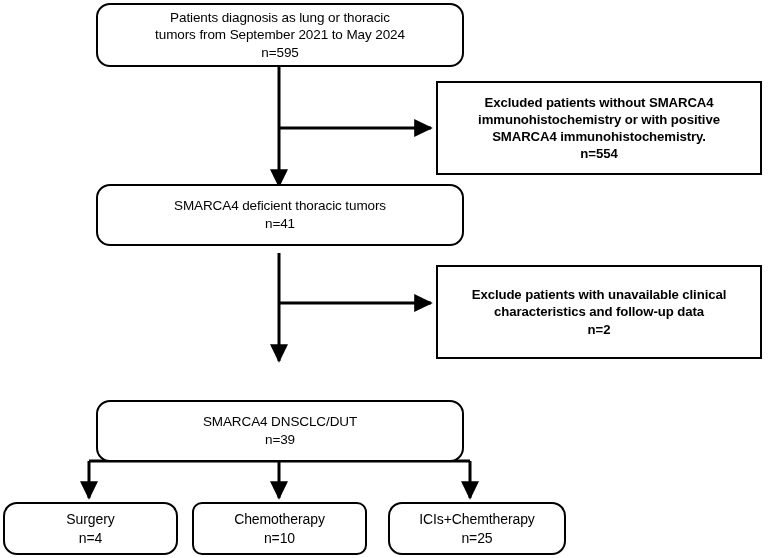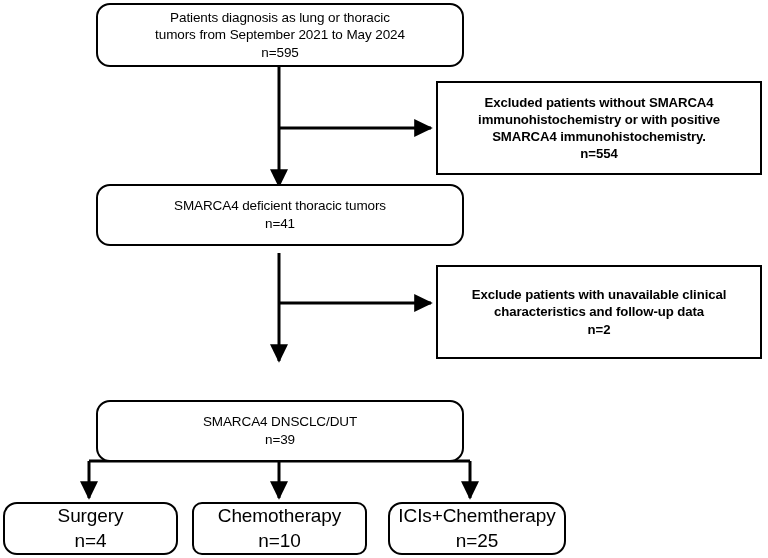--- a/index.html
+++ b/index.html
@@ -39,21 +39,21 @@
     color: #000000;
     font-weight: 400;
     padding: 0 6px;
     letter-spacing: -0.1px;
     white-space: pre-line;
   }
   .node-box.square .node-text {
     font-weight: 700;
     font-size: 13.2px;
   }
-  .node-box.terminal .node-text { font-size: 19px; }
+  .node-box.terminal .node-text { font-size: 14px; }
 </style>
 </head>
 <body>
 
 <div id="flowchart-root">
 
   <svg class="fc-canvas" viewBox="0 0 768 558">
     <defs>
       <marker id="arrowhead" markerWidth="7" markerHeight="7" refX="5.6" refY="3.3" orient="auto" markerUnits="strokeWidth">
         <path d="M0,0.3 L6.2,3.3 L0,6.3 z" fill="#000000"></path>

